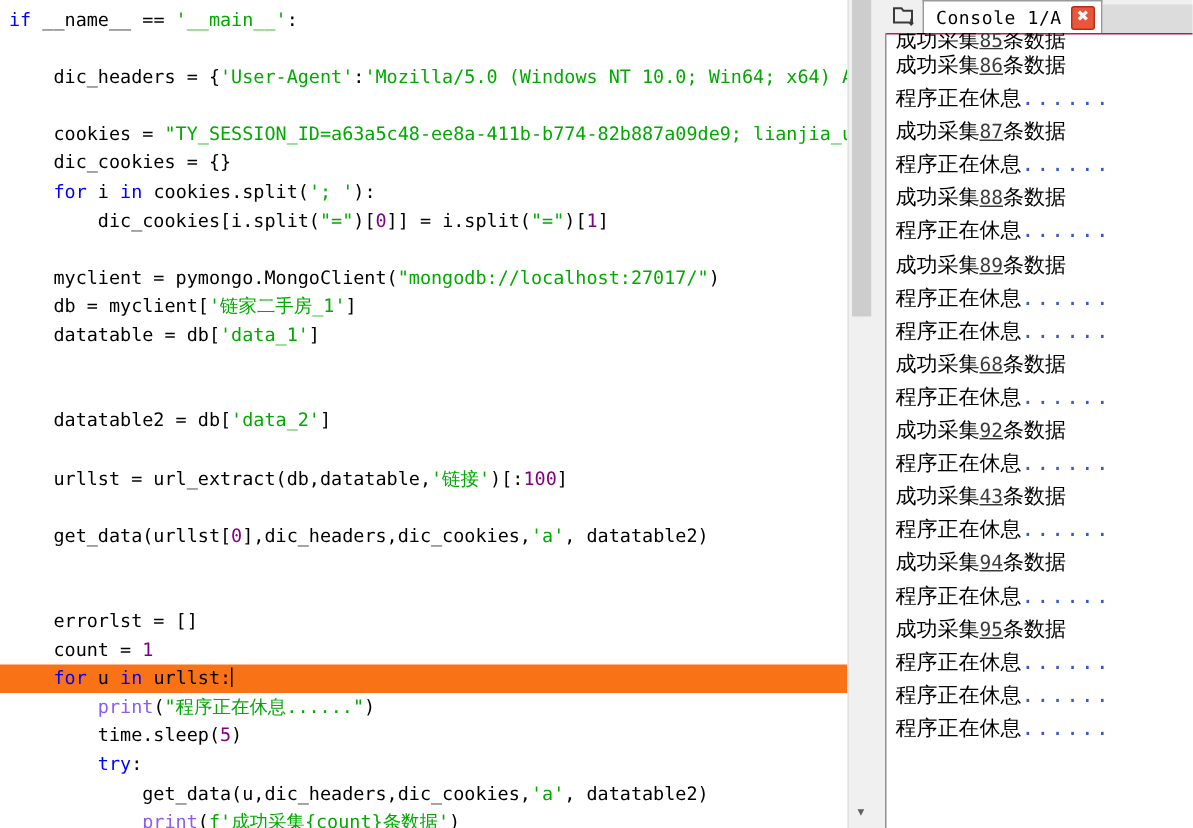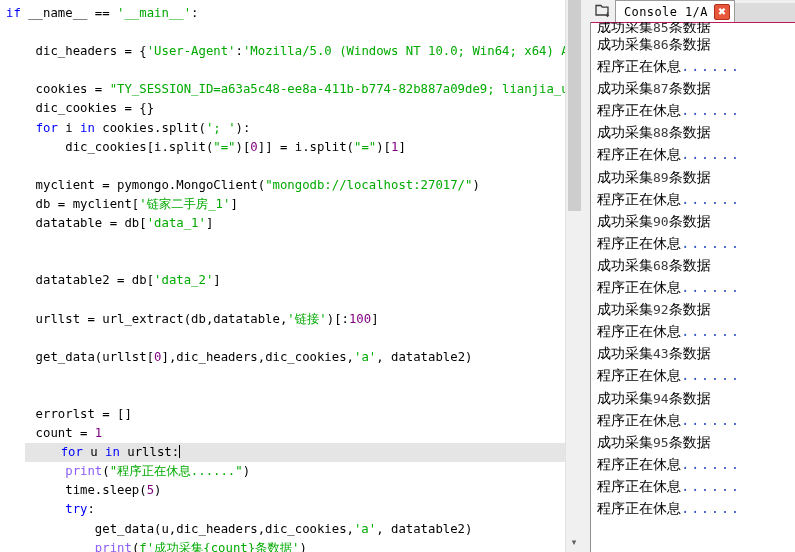--- a/index.html
+++ b/index.html
@@ -17,21 +17,21 @@
     position:absolute;left:0;top:0;width:565px;height:552px;
     background:#ffffff;overflow:hidden;
   }
   .code{
     position:absolute;left:0;top:0;
     font-size:12.3px;line-height:19.1px;
     white-space:pre;
     padding-top:4px;
   }
   .ln{height:19.1px;white-space:pre;padding-left:6px;}
-  .ln.cur{background:#e5e5e5;margin-left:25px;}
+  .ln.cur{background:#f97316;}
   .kw{color:#0000ff;}
   .str{color:#00aa00;}
   .num{color:#800080;}
   .fn{color:#8b5cf6;}
   .pl{color:#000000;}
   .caret{
     display:inline-block;width:1px;height:13px;
     background:#000;vertical-align:-2px;
   }
 
@@ -96,21 +96,21 @@
     padding-left:6px;
   }
   .oline{
     height:22.1px;white-space:pre;
     font-size:14px;line-height:22.1px;
     color:#000;
     font-family:"DejaVu Sans","Liberation Sans",sans-serif;
   }
   .oline .n{
     font-family:"DejaVu Sans Mono","Liberation Mono",monospace;
-    color:#3b3b3b;font-size:13px;
+    color:#3b3b3b;font-size:13px;text-decoration:underline;
   }
   .oline .dots{
     font-family:"DejaVu Sans Mono","Liberation Mono",monospace;
     color:#3b57c8;letter-spacing:1.5px;
   }
   .oline.clip{
     height:11px;line-height:11px;overflow:hidden;
   }
 </style>
 </head>
@@ -147,21 +147,20 @@
     <div class="out" id="console-output">
         <div class="oline clip"><span>成功采集</span><span class="n">85</span><span>条数据</span></div>
         <div class="oline"><span>成功采集</span><span class="n">86</span><span>条数据</span></div>
         <div class="oline"><span>程序正在休息</span><span class="dots">......</span></div>
         <div class="oline"><span>成功采集</span><span class="n">87</span><span>条数据</span></div>
         <div class="oline"><span>程序正在休息</span><span class="dots">......</span></div>
         <div class="oline"><span>成功采集</span><span class="n">88</span><span>条数据</span></div>
         <div class="oline"><span>程序正在休息</span><span class="dots">......</span></div>
         <div class="oline"><span>成功采集</span><span class="n">89</span><span>条数据</span></div>
         <div class="oline"><span>程序正在休息</span><span class="dots">......</span></div>
-        <div class="oline"><span>成功采集</span><span class="n">90</span><span>条数据</span></div>
         <div class="oline"><span>程序正在休息</span><span class="dots">......</span></div>
         <div class="oline"><span>成功采集</span><span class="n">68</span><span>条数据</span></div>
         <div class="oline"><span>程序正在休息</span><span class="dots">......</span></div>
         <div class="oline"><span>成功采集</span><span class="n">92</span><span>条数据</span></div>
         <div class="oline"><span>程序正在休息</span><span class="dots">......</span></div>
         <div class="oline"><span>成功采集</span><span class="n">43</span><span>条数据</span></div>
         <div class="oline"><span>程序正在休息</span><span class="dots">......</span></div>
         <div class="oline"><span>成功采集</span><span class="n">94</span><span>条数据</span></div>
         <div class="oline"><span>程序正在休息</span><span class="dots">......</span></div>
         <div class="oline"><span>成功采集</span><span class="n">95</span><span>条数据</span></div>

